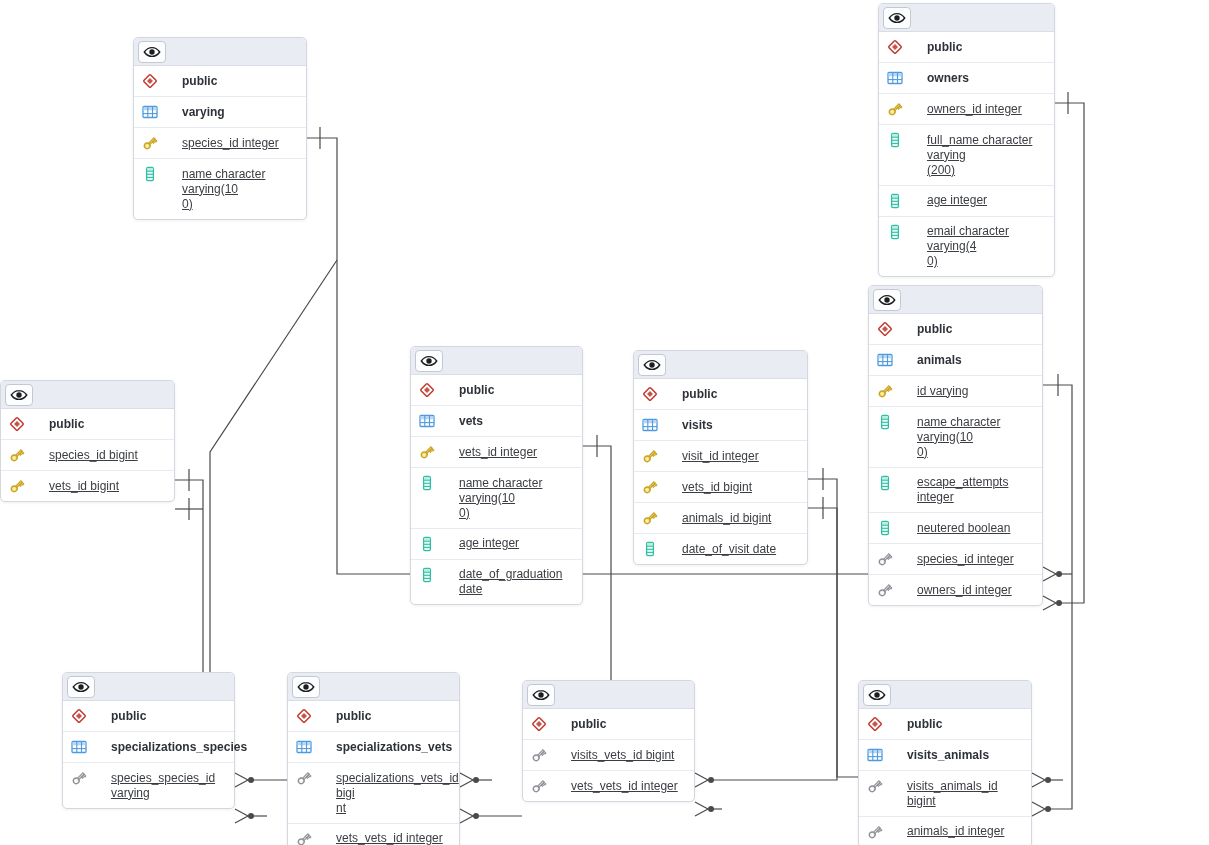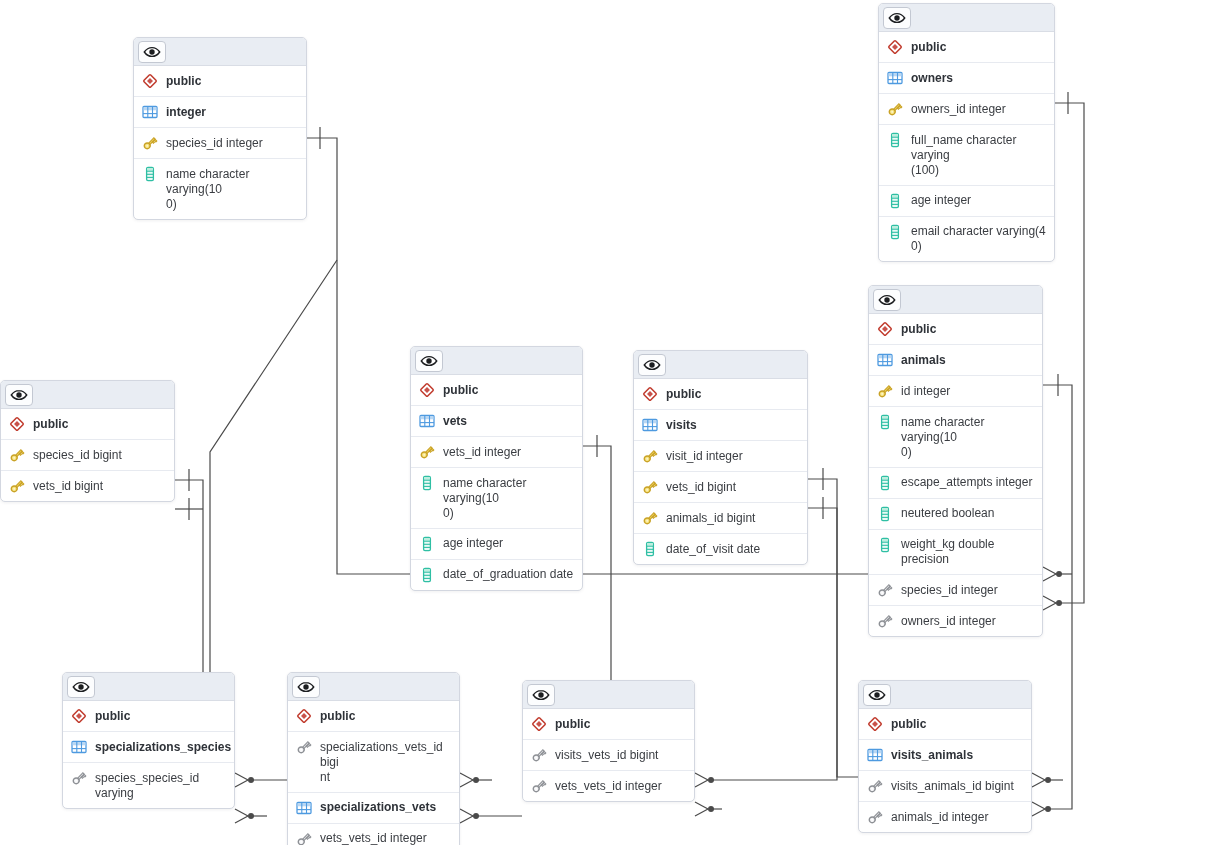--- a/index.html
+++ b/index.html
@@ -5,25 +5,25 @@
   html,body{margin:0;padding:0;background:#ffffff;}
   #canvas{position:relative;width:1209px;height:845px;background:#ffffff;overflow:hidden;
           font-family:"Liberation Sans",sans-serif;}
   #wires{position:absolute;left:0;top:0;width:1209px;height:845px;z-index:1;}
   .tbl{position:absolute;z-index:2;background:#ffffff;border:1px solid #d3d7e0;border-radius:5px;
        box-shadow:0 1px 3px rgba(60,64,80,.08);font-size:12px;color:#3a3d42;box-sizing:border-box;}
   .tbl-header{background:#e9edf3;border-bottom:1px solid #d9dde5;border-radius:4px 4px 0 0;
        height:28px;box-sizing:border-box;padding:3px 4px;display:flex;align-items:center;}
   .eye-btn{width:28px;height:22px;background:#fcfdfe;border:1px solid #c3c8d2;border-radius:4px;
        display:flex;align-items:center;justify-content:center;padding:0;cursor:pointer;}
-  .row{display:flex;align-items:flex-start;gap:8px;padding:7px 8px;border-bottom:1px solid #e7eaf0;
+  .row{display:flex;align-items:flex-start;gap:24px;padding:7px 8px;border-bottom:1px solid #e7eaf0;
        box-sizing:border-box;}
   .row:last-child{border-bottom:none;}
   .txt{line-height:15px;padding-top:0.5px;}
-  .txt span{display:block;}
+  .txt span{display:block;text-decoration:underline;}
   .bold{font-weight:bold;color:#2e3238;}
   .icon{width:16px;height:16px;flex:0 0 16px;}
   .eye-btn .icon{width:18px;height:14px;flex:0 0 18px;}
 </style>
 </head>
 <body>
 
 <svg width="0" height="0" style="position:absolute" aria-hidden="true">
   <defs>
     <symbol id="i-eye" viewBox="0 0 20 16">
@@ -157,21 +157,21 @@
       <div class="row">
         <svg class="icon">
           <use xlink:href="#i-schema"></use>
         </svg>
         <span class="txt bold">public</span>
       </div>
       <div class="row">
         <svg class="icon">
           <use xlink:href="#i-table"></use>
         </svg>
-        <span class="txt bold">integer</span>
+        <span class="txt bold">varying</span>
       </div>
       <div class="row">
         <svg class="icon">
           <use xlink:href="#i-pk"></use>
         </svg>
         <div class="txt">
           <span>species_id integer</span>
         </div>
       </div>
       <div class="row">
@@ -211,21 +211,21 @@
         <div class="txt">
           <span>owners_id integer</span>
         </div>
       </div>
       <div class="row">
         <svg class="icon">
           <use xlink:href="#i-col"></use>
         </svg>
         <div class="txt">
           <span>full_name character varying</span>
-          <span>(100)</span>
+          <span>(200)</span>
         </div>
       </div>
       <div class="row">
         <svg class="icon">
           <use xlink:href="#i-col"></use>
         </svg>
         <div class="txt">
           <span>age integer</span>
         </div>
       </div>
@@ -257,21 +257,21 @@
         <svg class="icon">
           <use xlink:href="#i-table"></use>
         </svg>
         <span class="txt bold">animals</span>
       </div>
       <div class="row">
         <svg class="icon">
           <use xlink:href="#i-pk"></use>
         </svg>
         <div class="txt">
-          <span>id integer</span>
+          <span>id varying</span>
         </div>
       </div>
       <div class="row">
         <svg class="icon">
           <use xlink:href="#i-col"></use>
         </svg>
         <div class="txt">
           <span>name character varying(10</span>
           <span>0)</span>
         </div>
@@ -287,28 +287,20 @@
       <div class="row">
         <svg class="icon">
           <use xlink:href="#i-col"></use>
         </svg>
         <div class="txt">
           <span>neutered boolean</span>
         </div>
       </div>
       <div class="row">
         <svg class="icon">
-          <use xlink:href="#i-col"></use>
-        </svg>
-        <div class="txt">
-          <span>weight_kg double precision</span>
-        </div>
-      </div>
-      <div class="row">
-        <svg class="icon">
           <use xlink:href="#i-fk"></use>
         </svg>
         <div class="txt">
           <span>species_id integer</span>
         </div>
       </div>
       <div class="row">
         <svg class="icon">
           <use xlink:href="#i-fk"></use>
         </svg>
@@ -493,32 +485,32 @@
         </button>
       </div>
       <div class="row">
         <svg class="icon">
           <use xlink:href="#i-schema"></use>
         </svg>
         <span class="txt bold">public</span>
       </div>
       <div class="row">
         <svg class="icon">
+          <use xlink:href="#i-table"></use>
+        </svg>
+        <span class="txt bold">specializations_vets</span>
+      </div>
+      <div class="row">
+        <svg class="icon">
           <use xlink:href="#i-fk"></use>
         </svg>
         <div class="txt">
           <span>specializations_vets_id bigi</span>
           <span>nt</span>
         </div>
-      </div>
-      <div class="row">
-        <svg class="icon">
-          <use xlink:href="#i-table"></use>
-        </svg>
-        <span class="txt bold">specializations_vets</span>
       </div>
       <div class="row">
         <svg class="icon">
           <use xlink:href="#i-fk"></use>
         </svg>
         <div class="txt">
           <span>vets_vets_id integer</span>
         </div>
       </div>
     </div>

